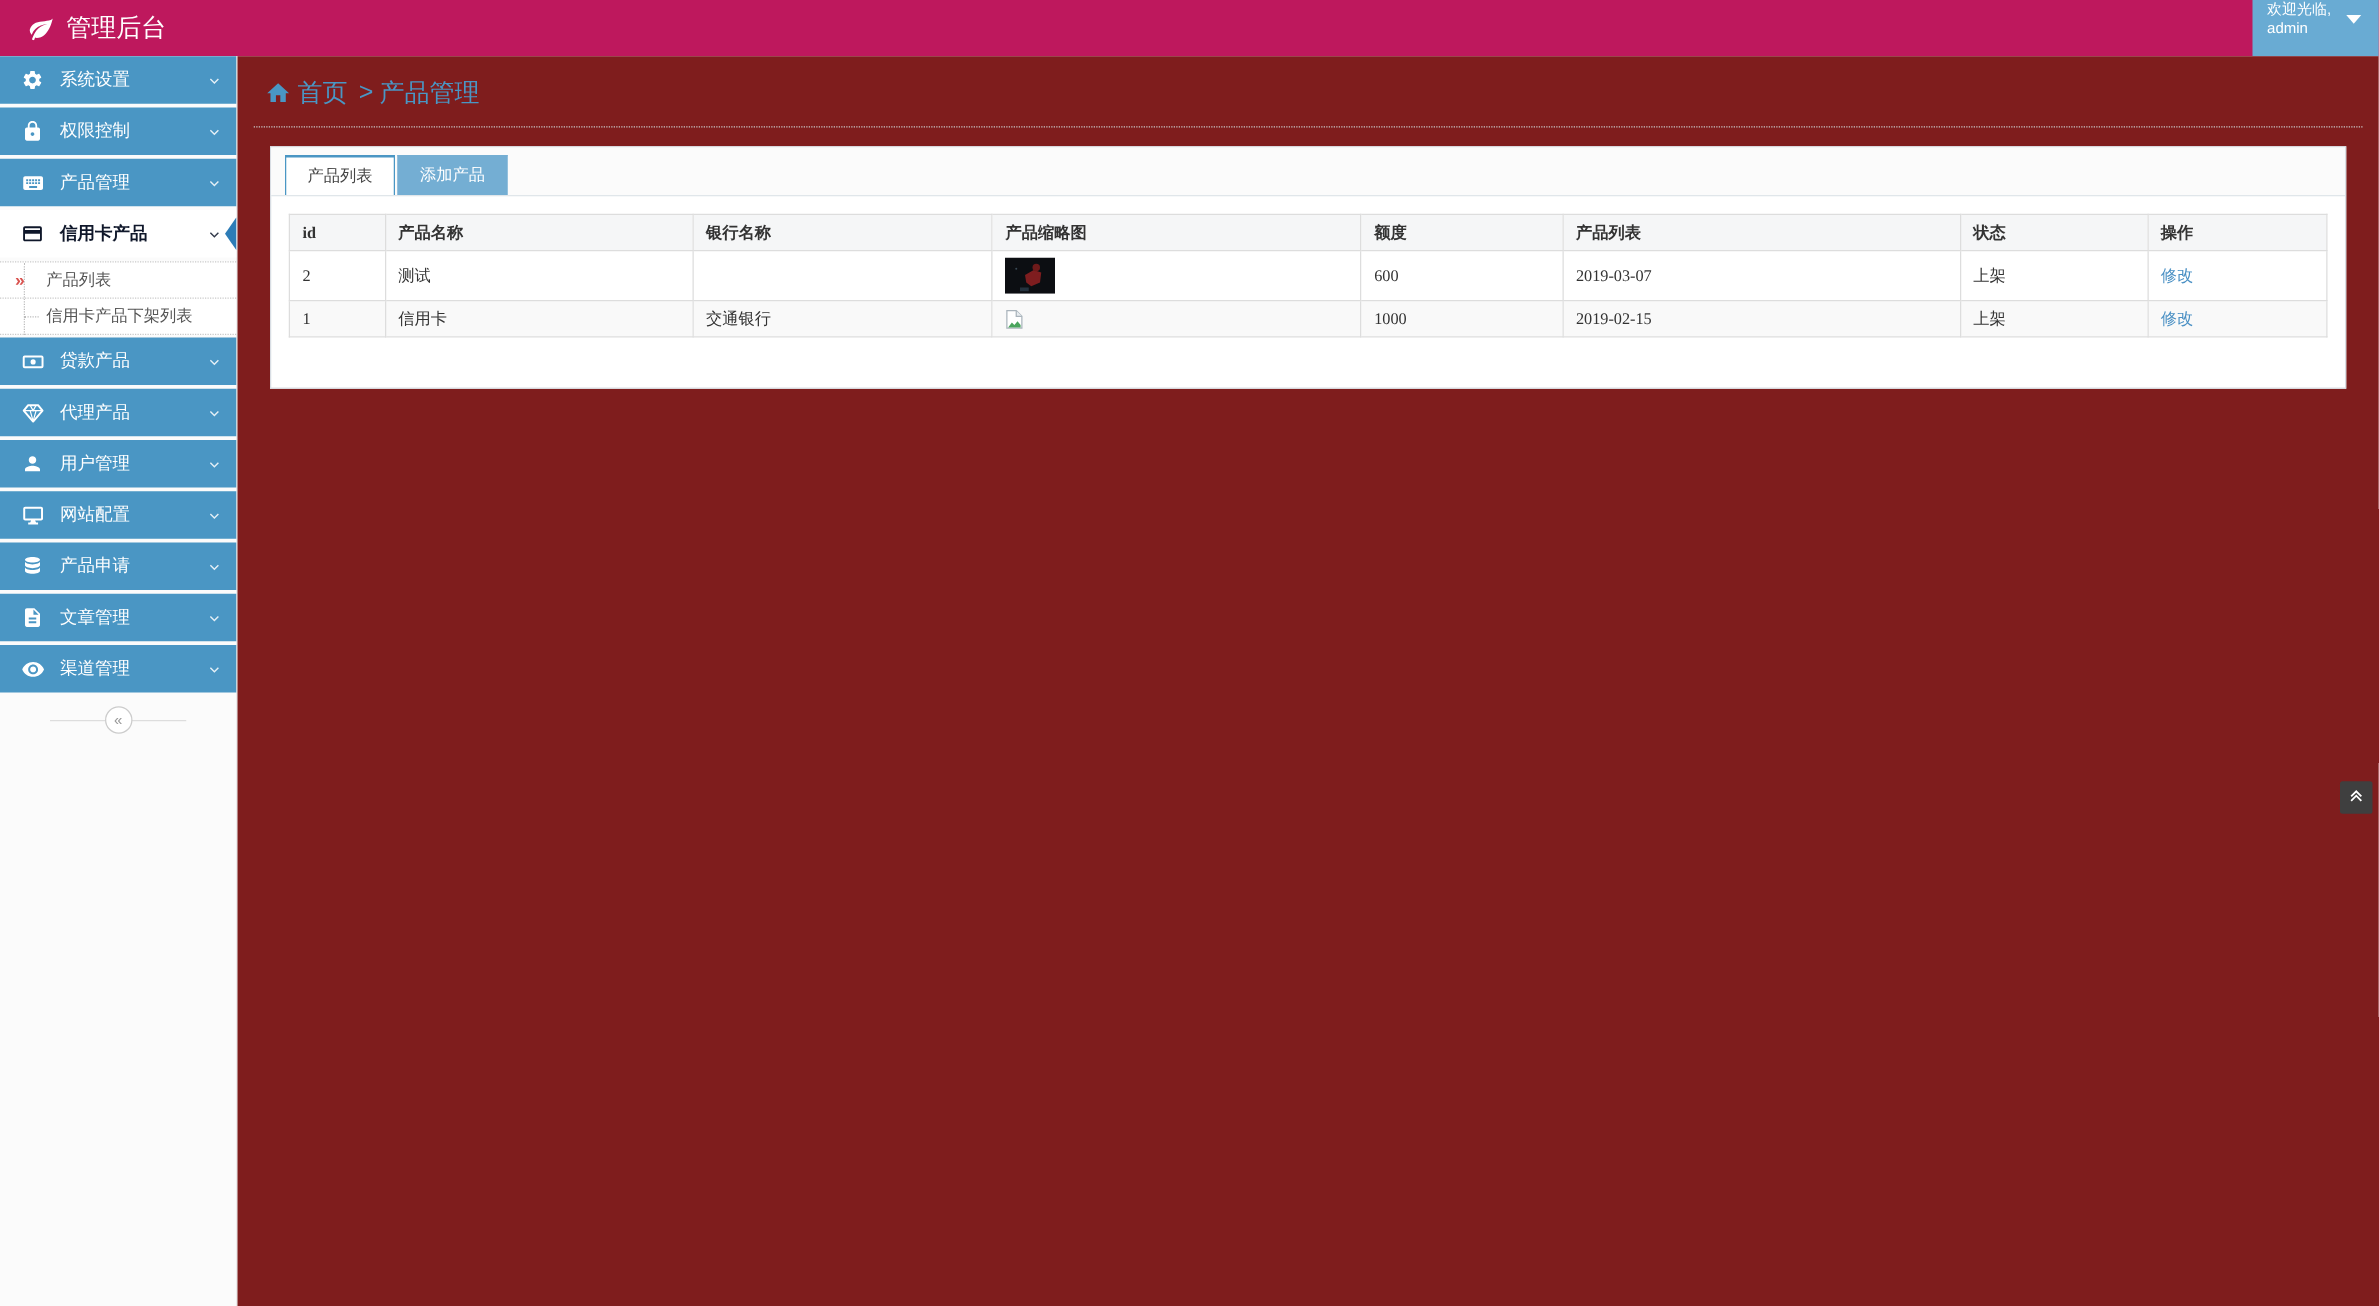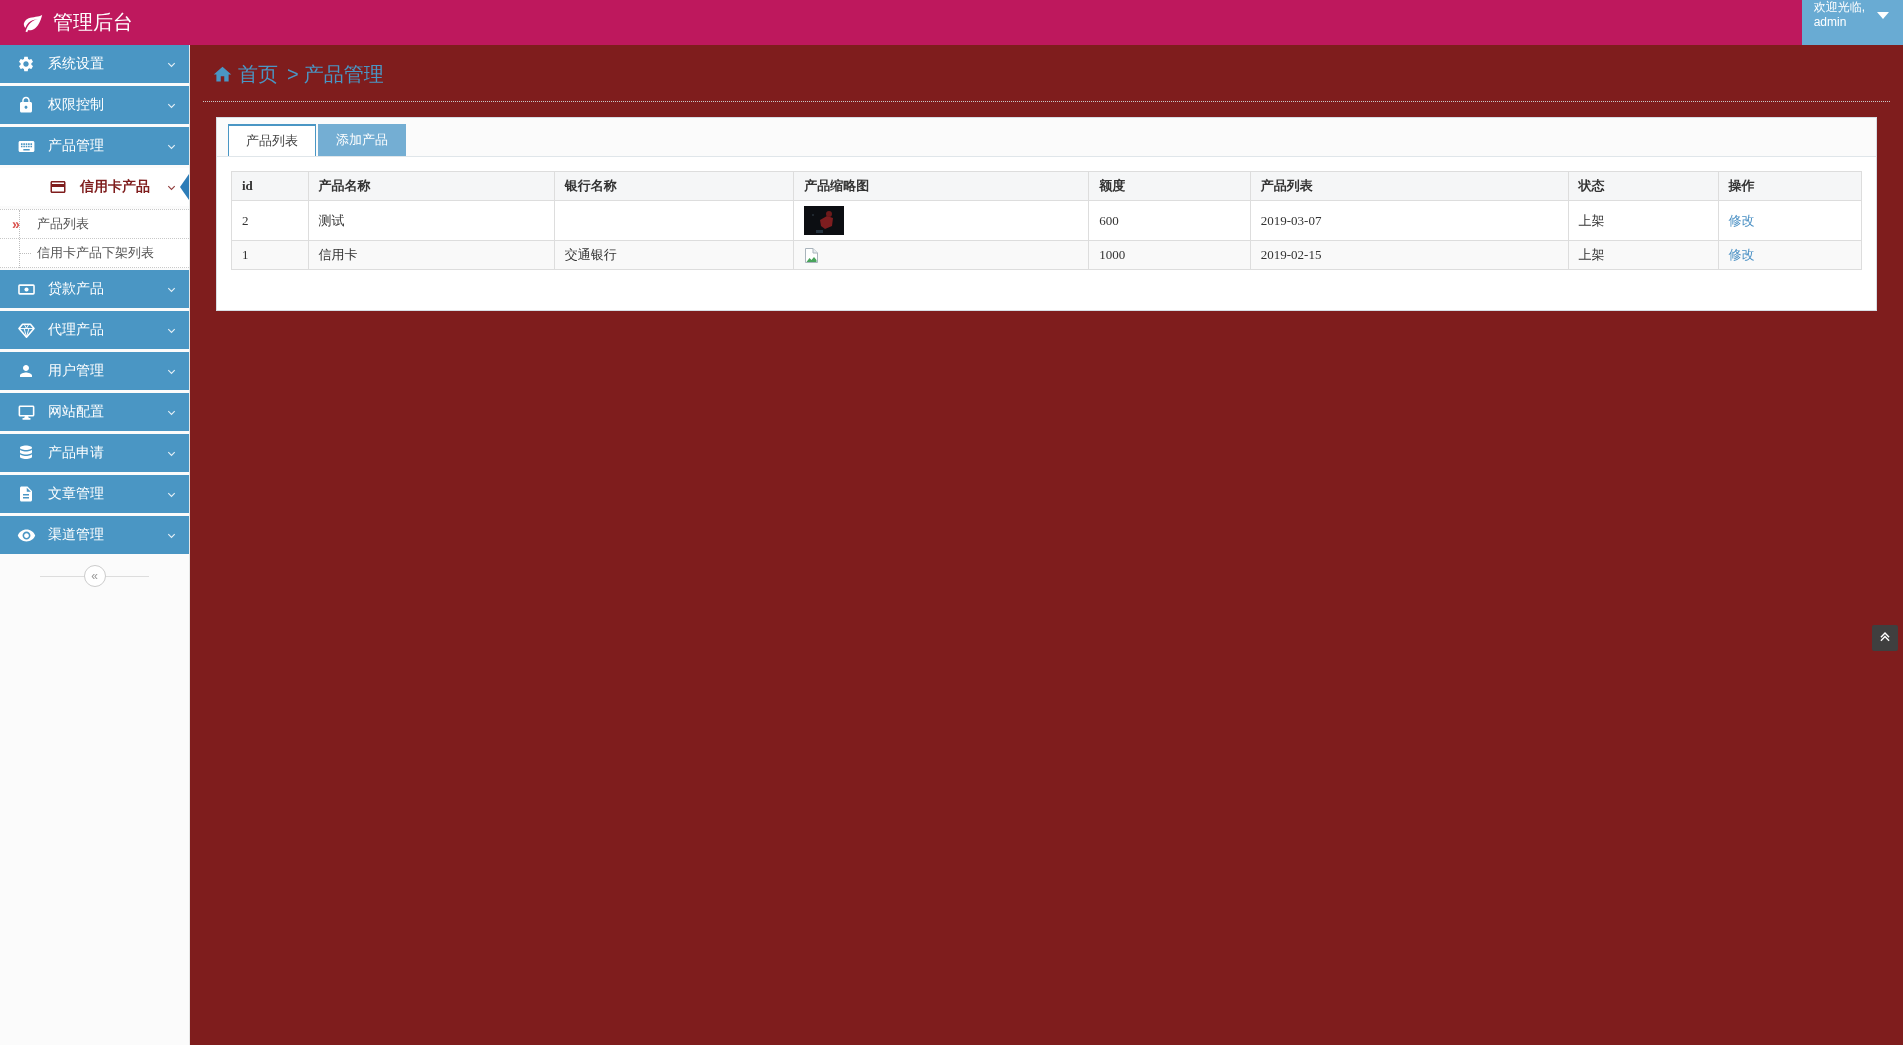--- a/index.html
+++ b/index.html
@@ -31,21 +31,21 @@
     position: absolute; top: 45px; left: 0; width: 190px; height: 1000px;
     background: #fbfbfb; border-right: 1px solid #e6e6e6;
   }
   .menu-item {
     position: relative; height: 38px; margin-bottom: 3px; background: #4a96c4;
     color: #fff; display: flex; align-items: center; cursor: pointer; justify-content: center;
   }
   .menu-item .mi-icon { width: 20px; height: 20px; margin: 0 12px 0 16px; display: flex; align-items: center; justify-content: center; }
   .menu-item .mi-label { font-size: 14px; flex: 1; }
   .menu-item .mi-chevron { margin-right: 12px; opacity: .85; display: flex; }
-  .menu-item.active { background: #fff; color: #7f1d1d; font-weight: bold; padding-left: 32px; }
+  .menu-item.active { background: #fff; color: #0f172a; font-weight: bold; }
   .active-notch {
     position: absolute; right: 0; top: 50%; transform: translateY(-50%);
     width: 0; height: 0;
     border-top: 13px solid transparent; border-bottom: 13px solid transparent;
     border-right: 9px solid #2d7cb7;
   }
   .submenu { position: relative; background: #fff; border-top: 1px dotted #c9c9c9; margin-bottom: 2px; }
   .submenu::before { content: ""; position: absolute; left: 19px; top: 0; bottom: 0; border-left: 1px dotted #bdbdbd; }
   .submenu-item {
     position: relative; height: 29px; display: flex; align-items: center;

